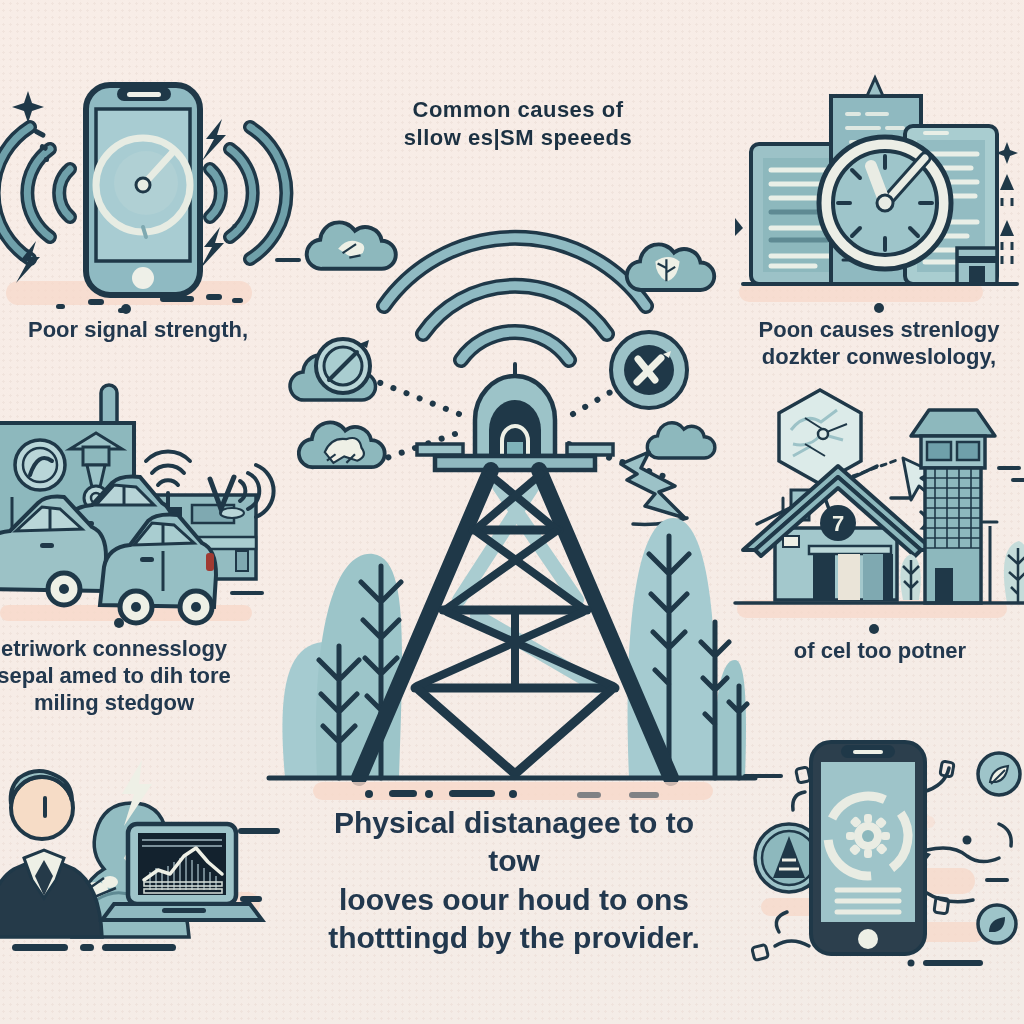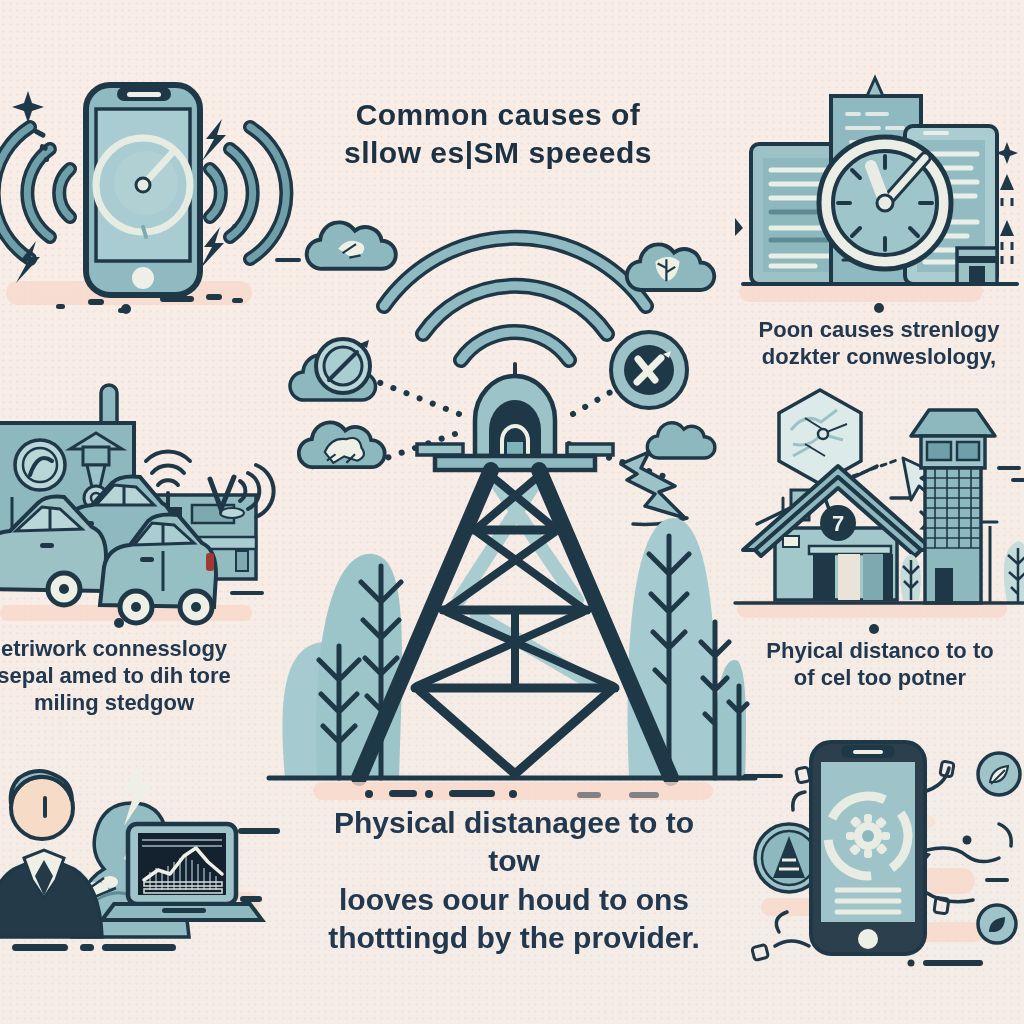--- a/index.html
+++ b/index.html
@@ -9,22 +9,22 @@
     font-family:"Liberation Sans",sans-serif;
   }
   body::before{
     content:"";position:absolute;inset:0;pointer-events:none;
     background-image:radial-gradient(#e8d8d0 1px, transparent 1.1px);
     background-size:7px 7px;opacity:.45;
   }
   .abs{position:absolute;}
   svg{display:block;overflow:visible;}
   .title{
-    left:288px;top:96px;width:420px;text-align:center;
-    color:#1c3142;font-weight:bold;font-size:30px;line-height:1.25;letter-spacing:.5px;
+    left:308px;top:96px;width:420px;text-align:center;
+    color:#1c3142;font-weight:bold;font-size:22px;line-height:1.25;letter-spacing:.5px;
   }
   .caption{
     color:#22384e;font-weight:bold;text-align:center;line-height:1.22;font-size:22px;
   }
   .cap-tl{left:0px;top:317px;width:276px;}
   .cap-tr{left:738px;top:317px;width:282px;}
   .cap-ml{left:-14px;top:636px;width:256px;}
   .cap-mr{left:735px;top:638px;width:290px;}
   .cap-bc{left:316px;top:804px;width:396px;font-size:30px;line-height:1.28;}
   .dot{
@@ -89,20 +89,21 @@
     <rect x="88" y="224" width="16" height="6" rx="3"></rect>
     <rect x="56" y="229" width="9" height="5" rx="2.5"></rect>
     <rect x="160" y="221" width="34" height="6" rx="3"></rect>
     <rect x="206" y="219" width="16" height="6" rx="3"></rect>
     <rect x="232" y="223" width="11" height="5" rx="2.5"></rect>
     <rect x="118" y="233" width="7" height="5" rx="2.5"></rect>
   </g>
 </svg>
 <div class="abs dot" style="left:121px;top:304px"></div>
 <div class="abs caption cap-tl">
+  <div>Poor signal strength,</div>
 </div>
 
 <svg class="abs" style="left:735px;top:70px" width="290" height="240" viewBox="0 0 290 240">
   <rect x="4" y="212" width="244" height="20" rx="10" fill="#f7d8c9" opacity="0.75"></rect>
   <g>
     <rect x="16" y="74" width="102" height="140" rx="8" fill="#9cc2c7" stroke="#1f3848" stroke-width="4"></rect>
     <rect x="28" y="88" width="78" height="114" fill="#8db8bd"></rect>
     <g stroke="#e9efe7" stroke-width="5" stroke-linecap="round">
       <line x1="36" y1="100" x2="96" y2="100"></line>
         <line x1="36" y1="114" x2="88" y2="114"></line>
@@ -446,21 +447,20 @@
     <path d="M283,225 L283,170 M283,186 L273,177 M283,186 L292,177 M283,202 L274,194 M283,202 L291,194 M283,216 L276,209" stroke="#1f3848" stroke-width="2.5" fill="none"></path>
     <line x1="255" y1="148" x2="255" y2="225" stroke="#1f3848" stroke-width="3"></line>
     <line x1="248" y1="144" x2="262" y2="144" stroke="#1f3848" stroke-width="3" stroke-linecap="round"></line>
     <line x1="264" y1="90" x2="284" y2="90" stroke="#1f3848" stroke-width="4" stroke-linecap="round"></line>
     <line x1="278" y1="102" x2="292" y2="102" stroke="#1f3848" stroke-width="4" stroke-linecap="round"></line>
   </g>
   <line x1="0" y1="225" x2="292" y2="225" stroke="#1f3848" stroke-width="3.5" stroke-linecap="round"></line>
 </svg>
 <div class="abs dot" style="left:869px;top:624px"></div>
 <div class="abs caption cap-mr">
-  <div>Phyical distanco to to</div>
   <div>of cel too potner</div>
 </div>
 
 <svg class="abs" style="left:0;top:732px" width="280" height="245" viewBox="0 0 280 245">
   <rect x="60" y="160" width="200" height="24" rx="12" fill="#f7d8c9" opacity="0.7"></rect>
   <g>
     <path d="M72,205 q4,-52 32,-68 q-14,-16 -8,-38 q8,-28 36,-28 q28,0 34,28 q5,22 -9,38 q28,16 32,68 z" fill="#93bdc2" stroke="#1f3848" stroke-width="3.5"></path>
     <path d="M142,28 L122,62 L134,62 L124,94 L152,52 L139,52 Z" fill="#eef0e6"></path>
     <path d="M128,96 q6,18 -2,30 q10,10 4,22" stroke="#eef0e6" stroke-width="3.5" fill="none"></path>
     <ellipse cx="96" cy="158" rx="12" ry="8" fill="#eef0e6"></ellipse>

